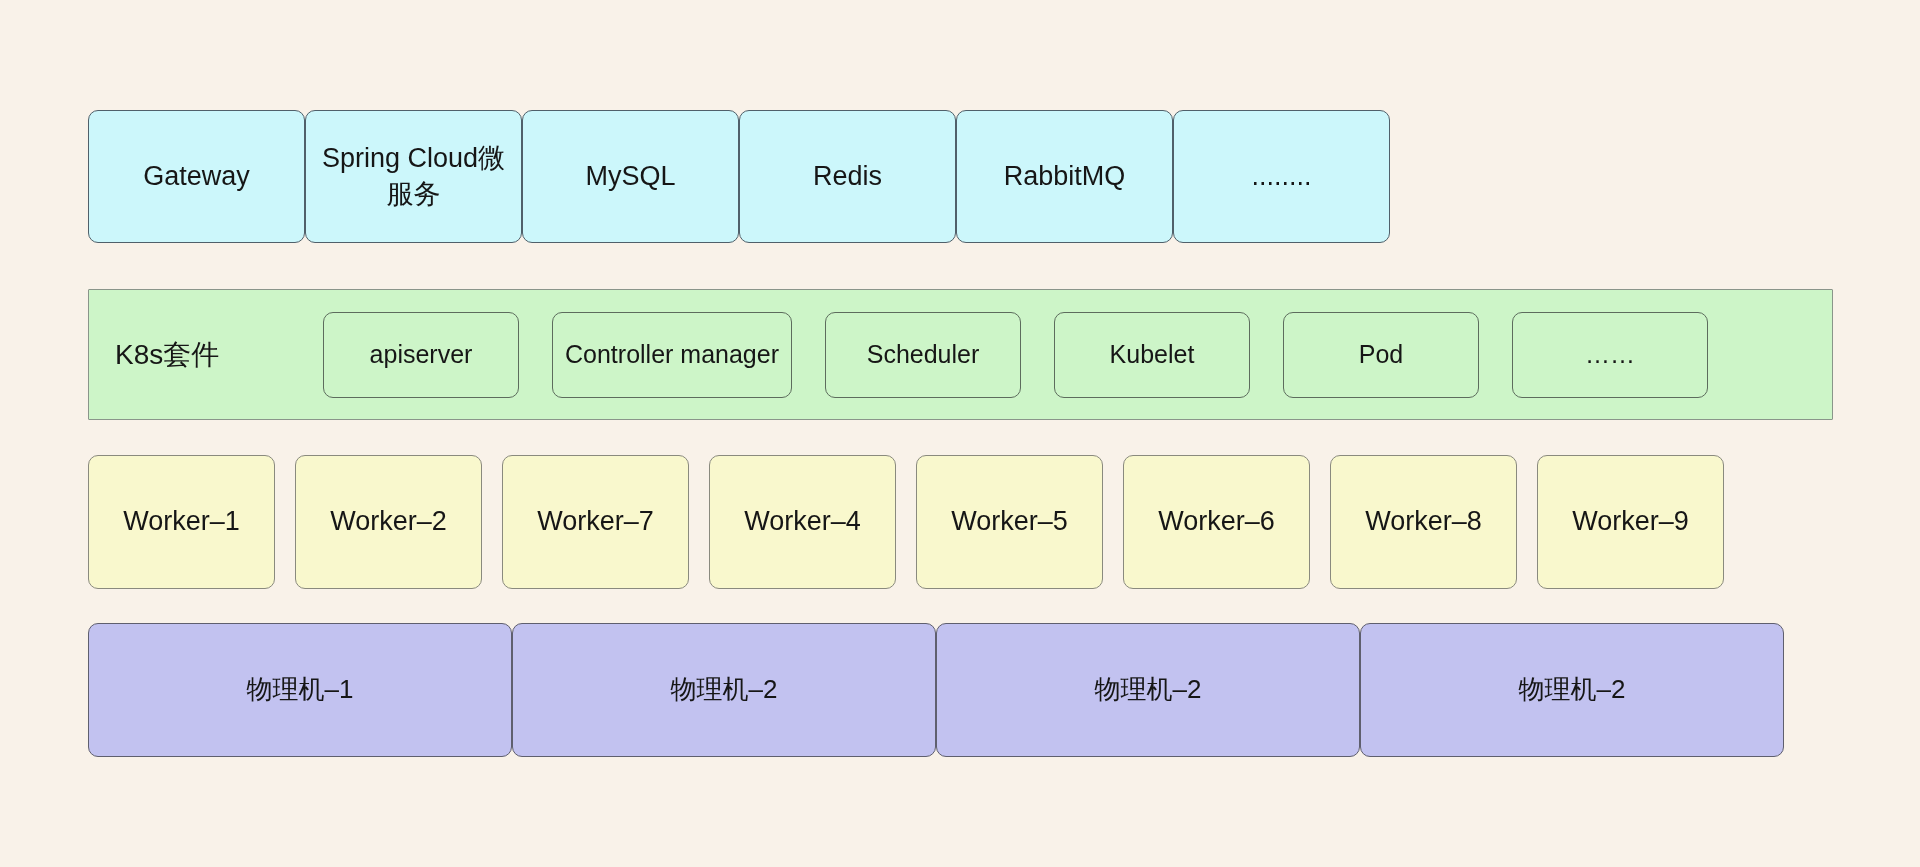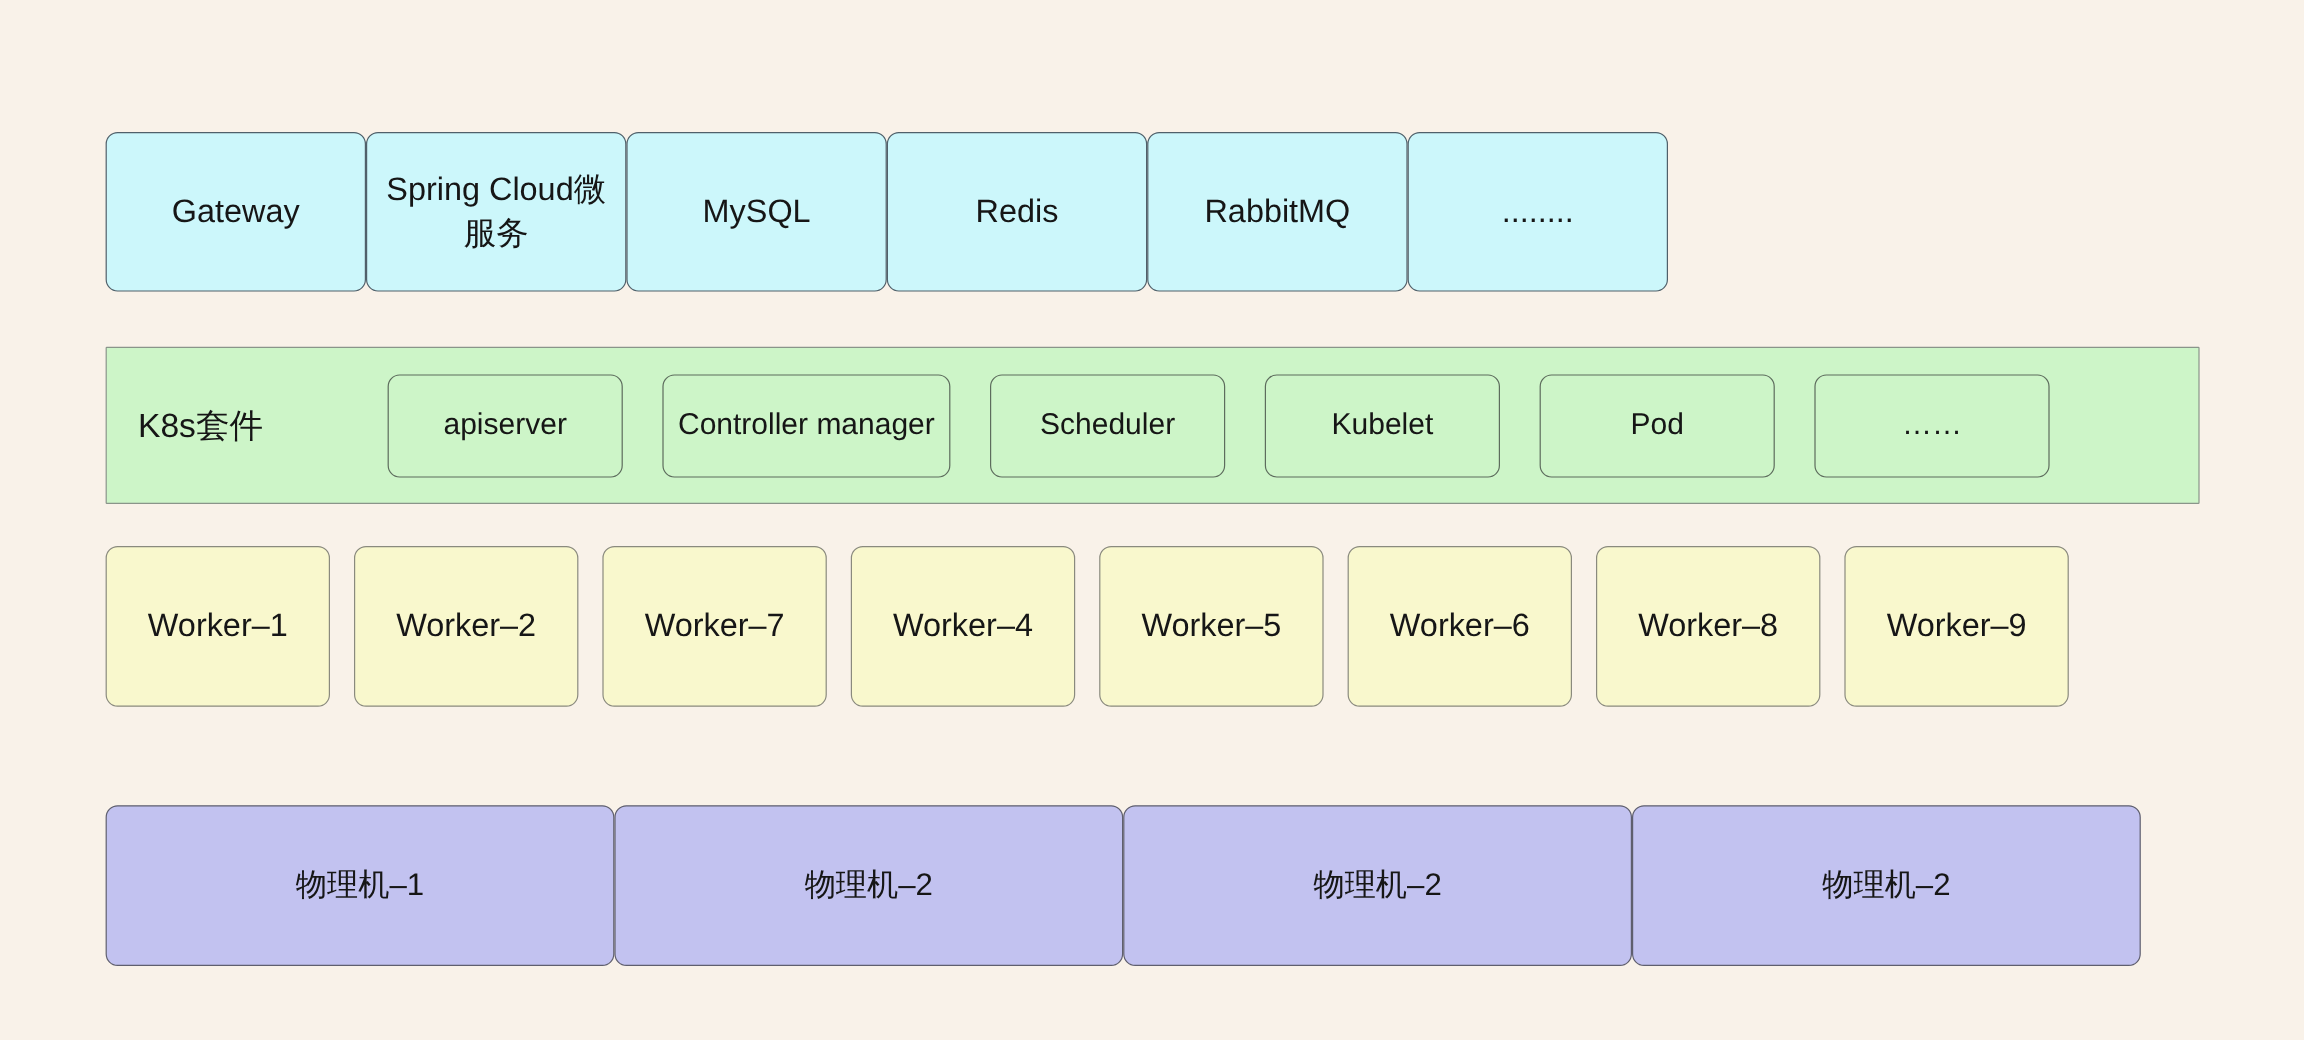--- a/index.html
+++ b/index.html
@@ -98,21 +98,20 @@
   .row-machines {
     top: 623px;
     height: 134px;
   }
   .machine {
     width: 424px;
     height: 134px;
     background: #c2c2f0;
     border: 1px solid #5f5f6e;
     font-size: 26px;
-    margin-top: 48px;
   }
 </style>
 </head>
 <body>
 
 <div class="stage">
 
   <div class="row row-services">
     <div class="node svc">Gateway</div>
     <div class="node svc">Spring Cloud微服务</div>

